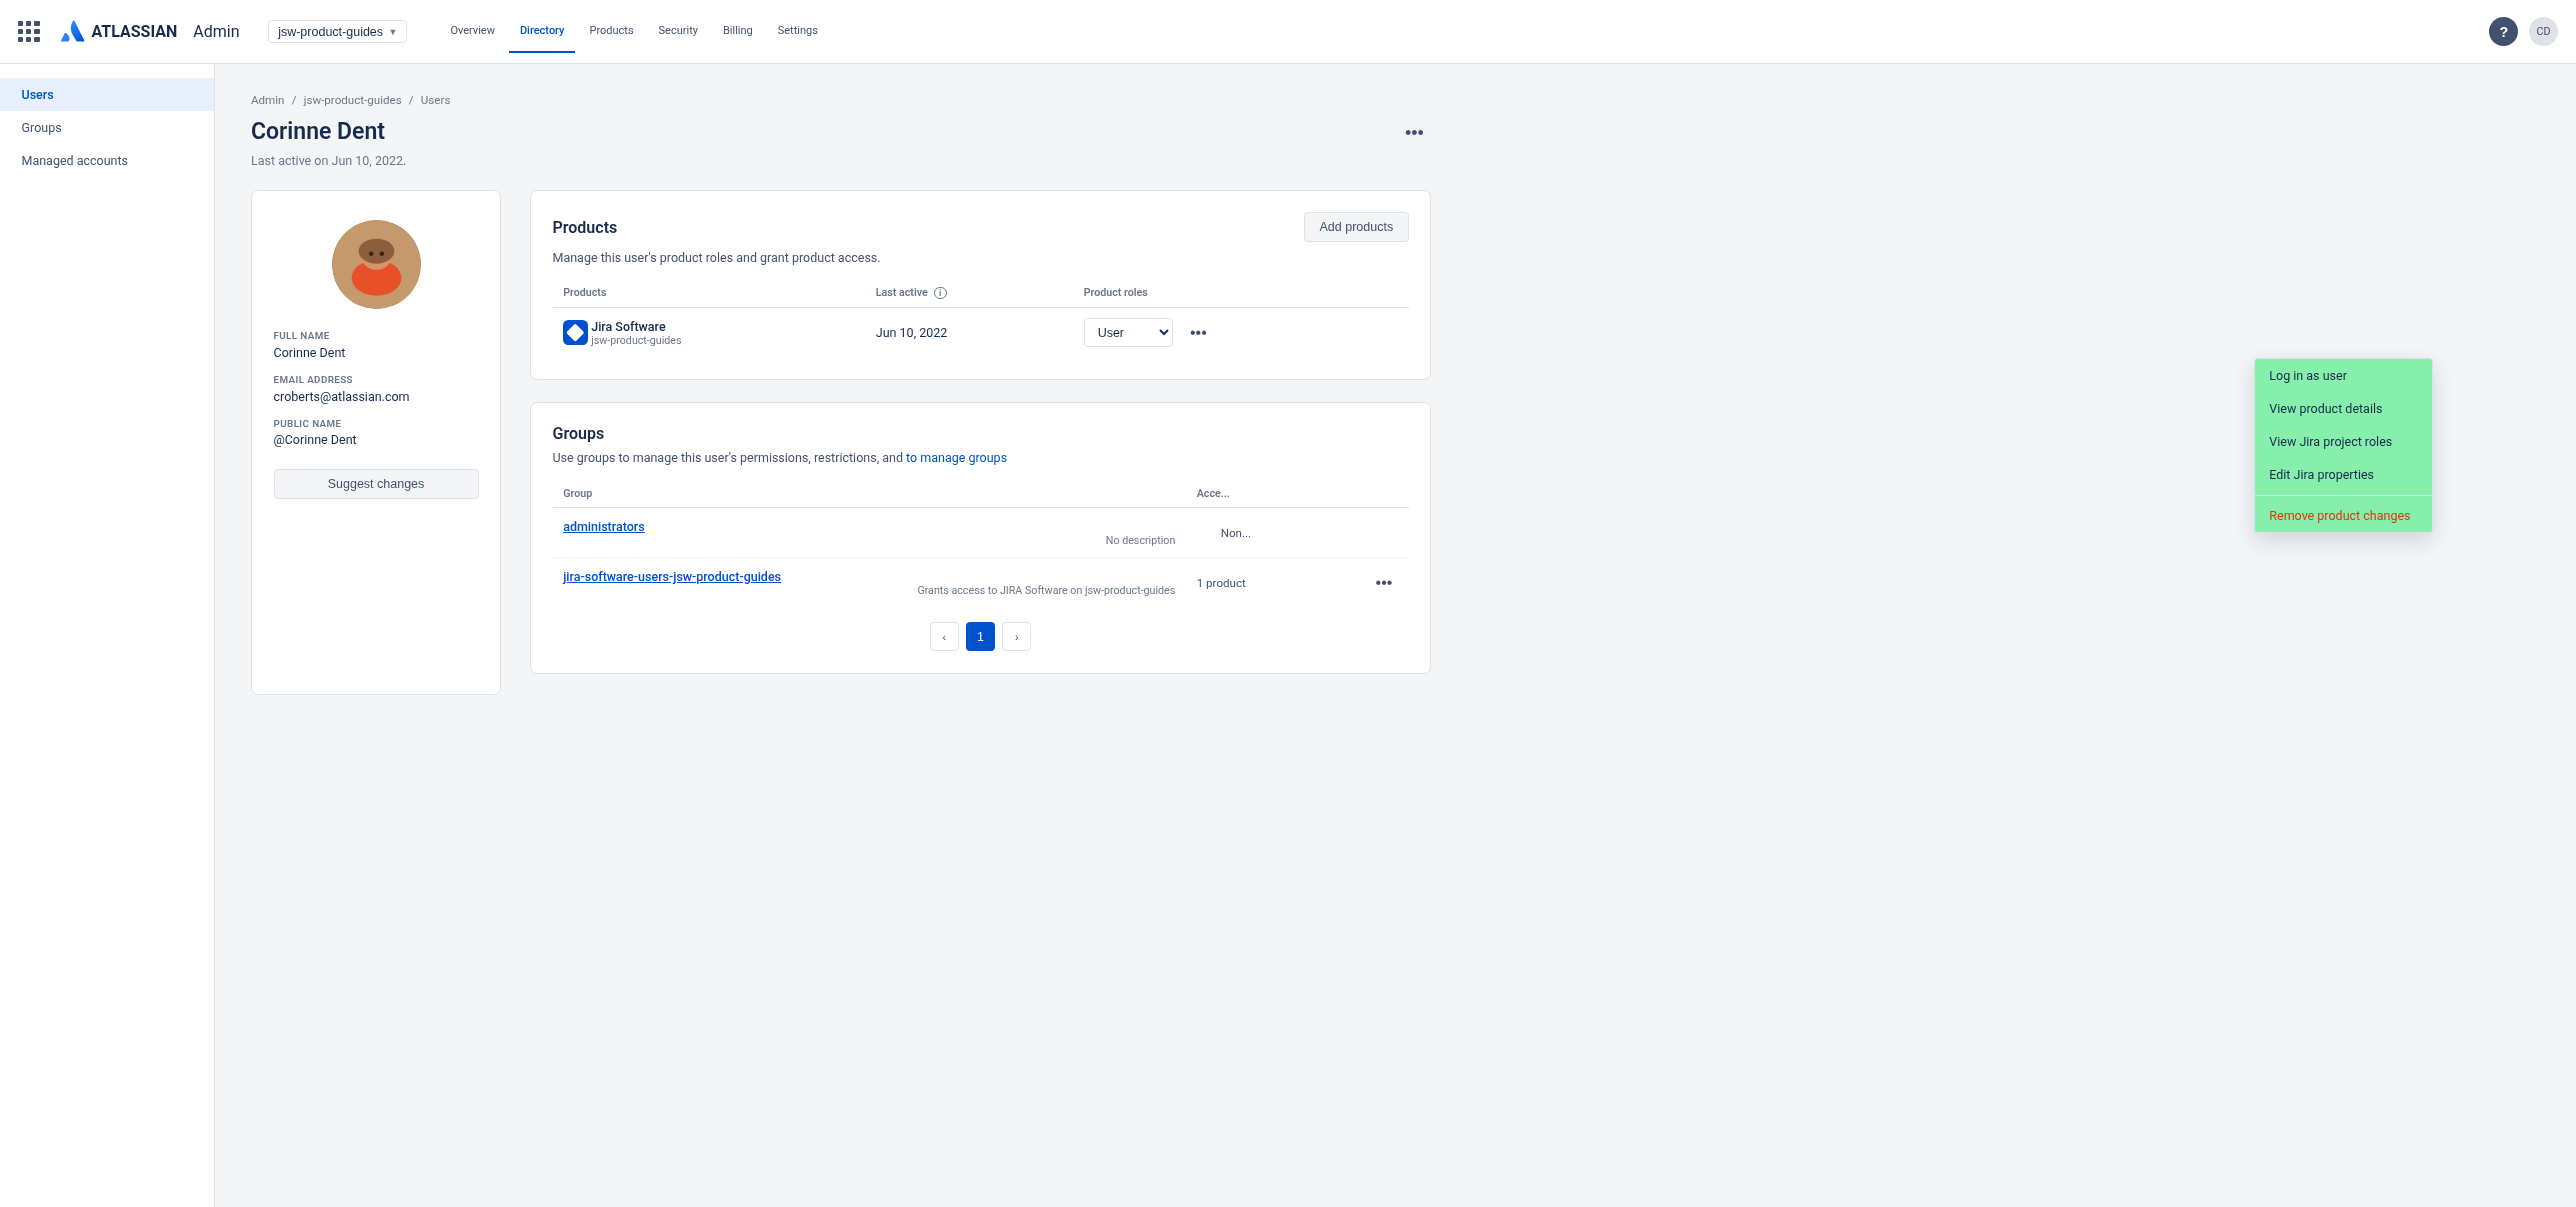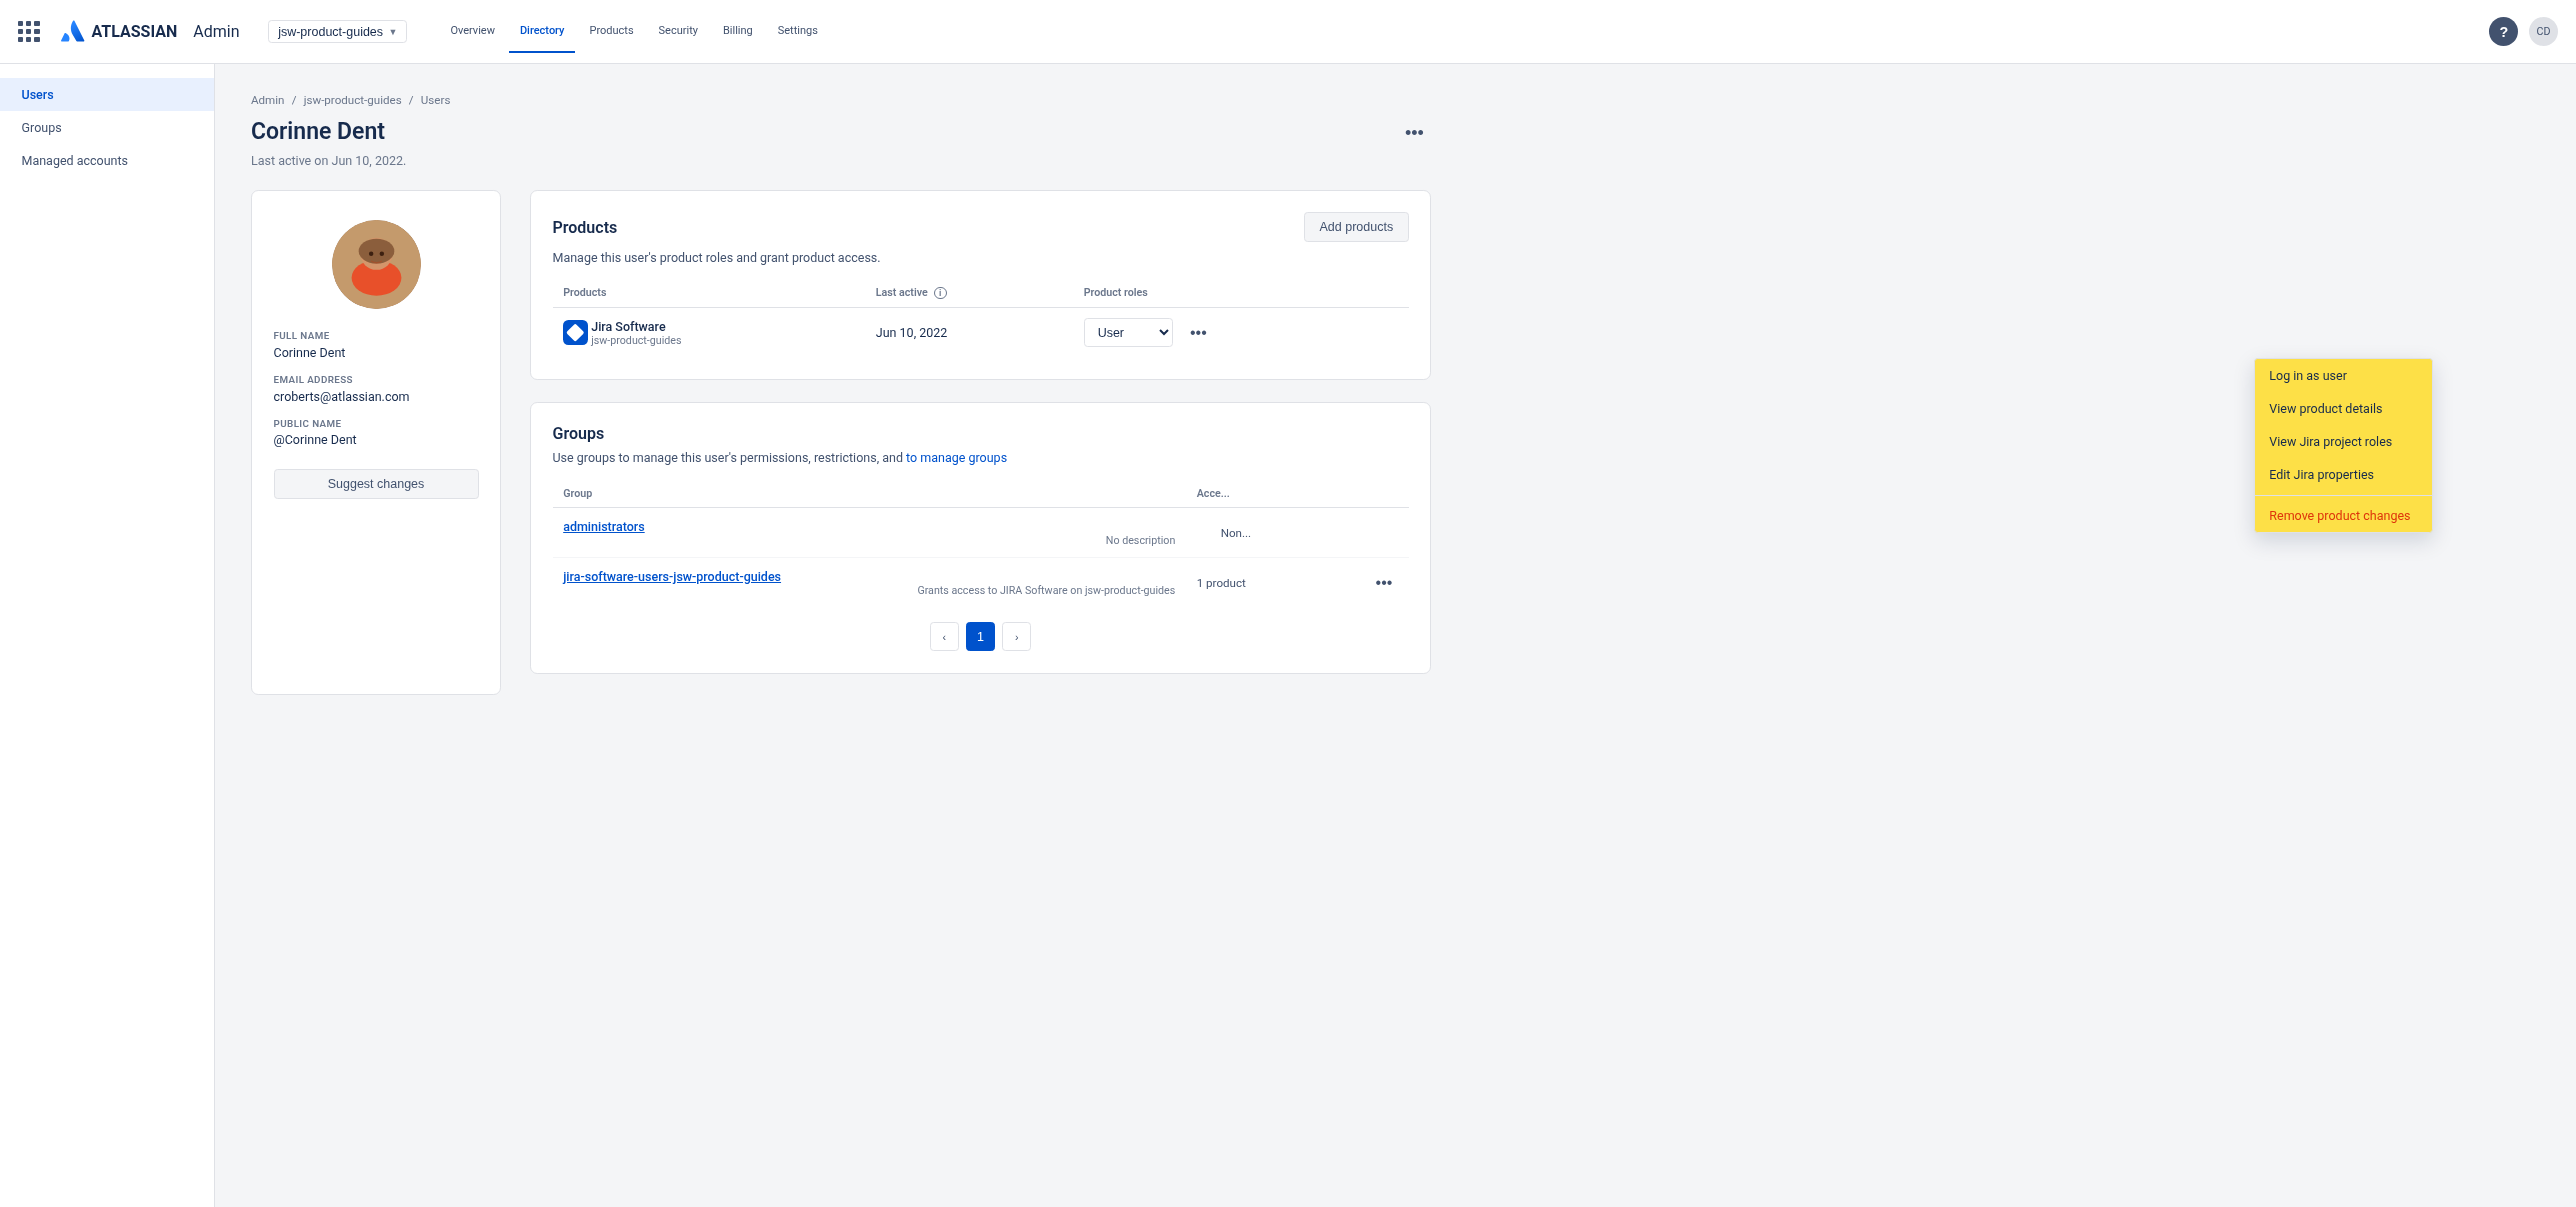--- a/index.html
+++ b/index.html
@@ -144,21 +144,21 @@
       font-size: 12.5px; color: #172b4d; background: #fff; cursor: pointer;
       min-width: 89px;
     }
     .row-more-btn {
       background: none; border: none; cursor: pointer; padding: 3.6px 5.4px;
       font-size: 16px; color: #42526e; border-radius: 3.6px;
     }
 
     
     .dropdown-menu {
-      position: absolute; background: #fde047; border: 0.9px solid #dfe1e6;
+      position: absolute; background: #86efac; border: 0.9px solid #dfe1e6;
       border-radius: 3.6px; box-shadow: 0 7.2px 21.5px rgba(9,30,66,0.15);
       min-width: 179px; z-index: 200;
       top: 358px; right: 143px;
     }
     .dropdown-item {
       padding: 9px 14.3px; font-size: 12.5px; color: #172b4d; cursor: pointer;
       display: block; white-space: nowrap;
     }
     .dropdown-item.danger { color: #de350b; }
     .dropdown-divider { height: 0.9px; background: #dfe1e6; margin: 3.6px 0; }

